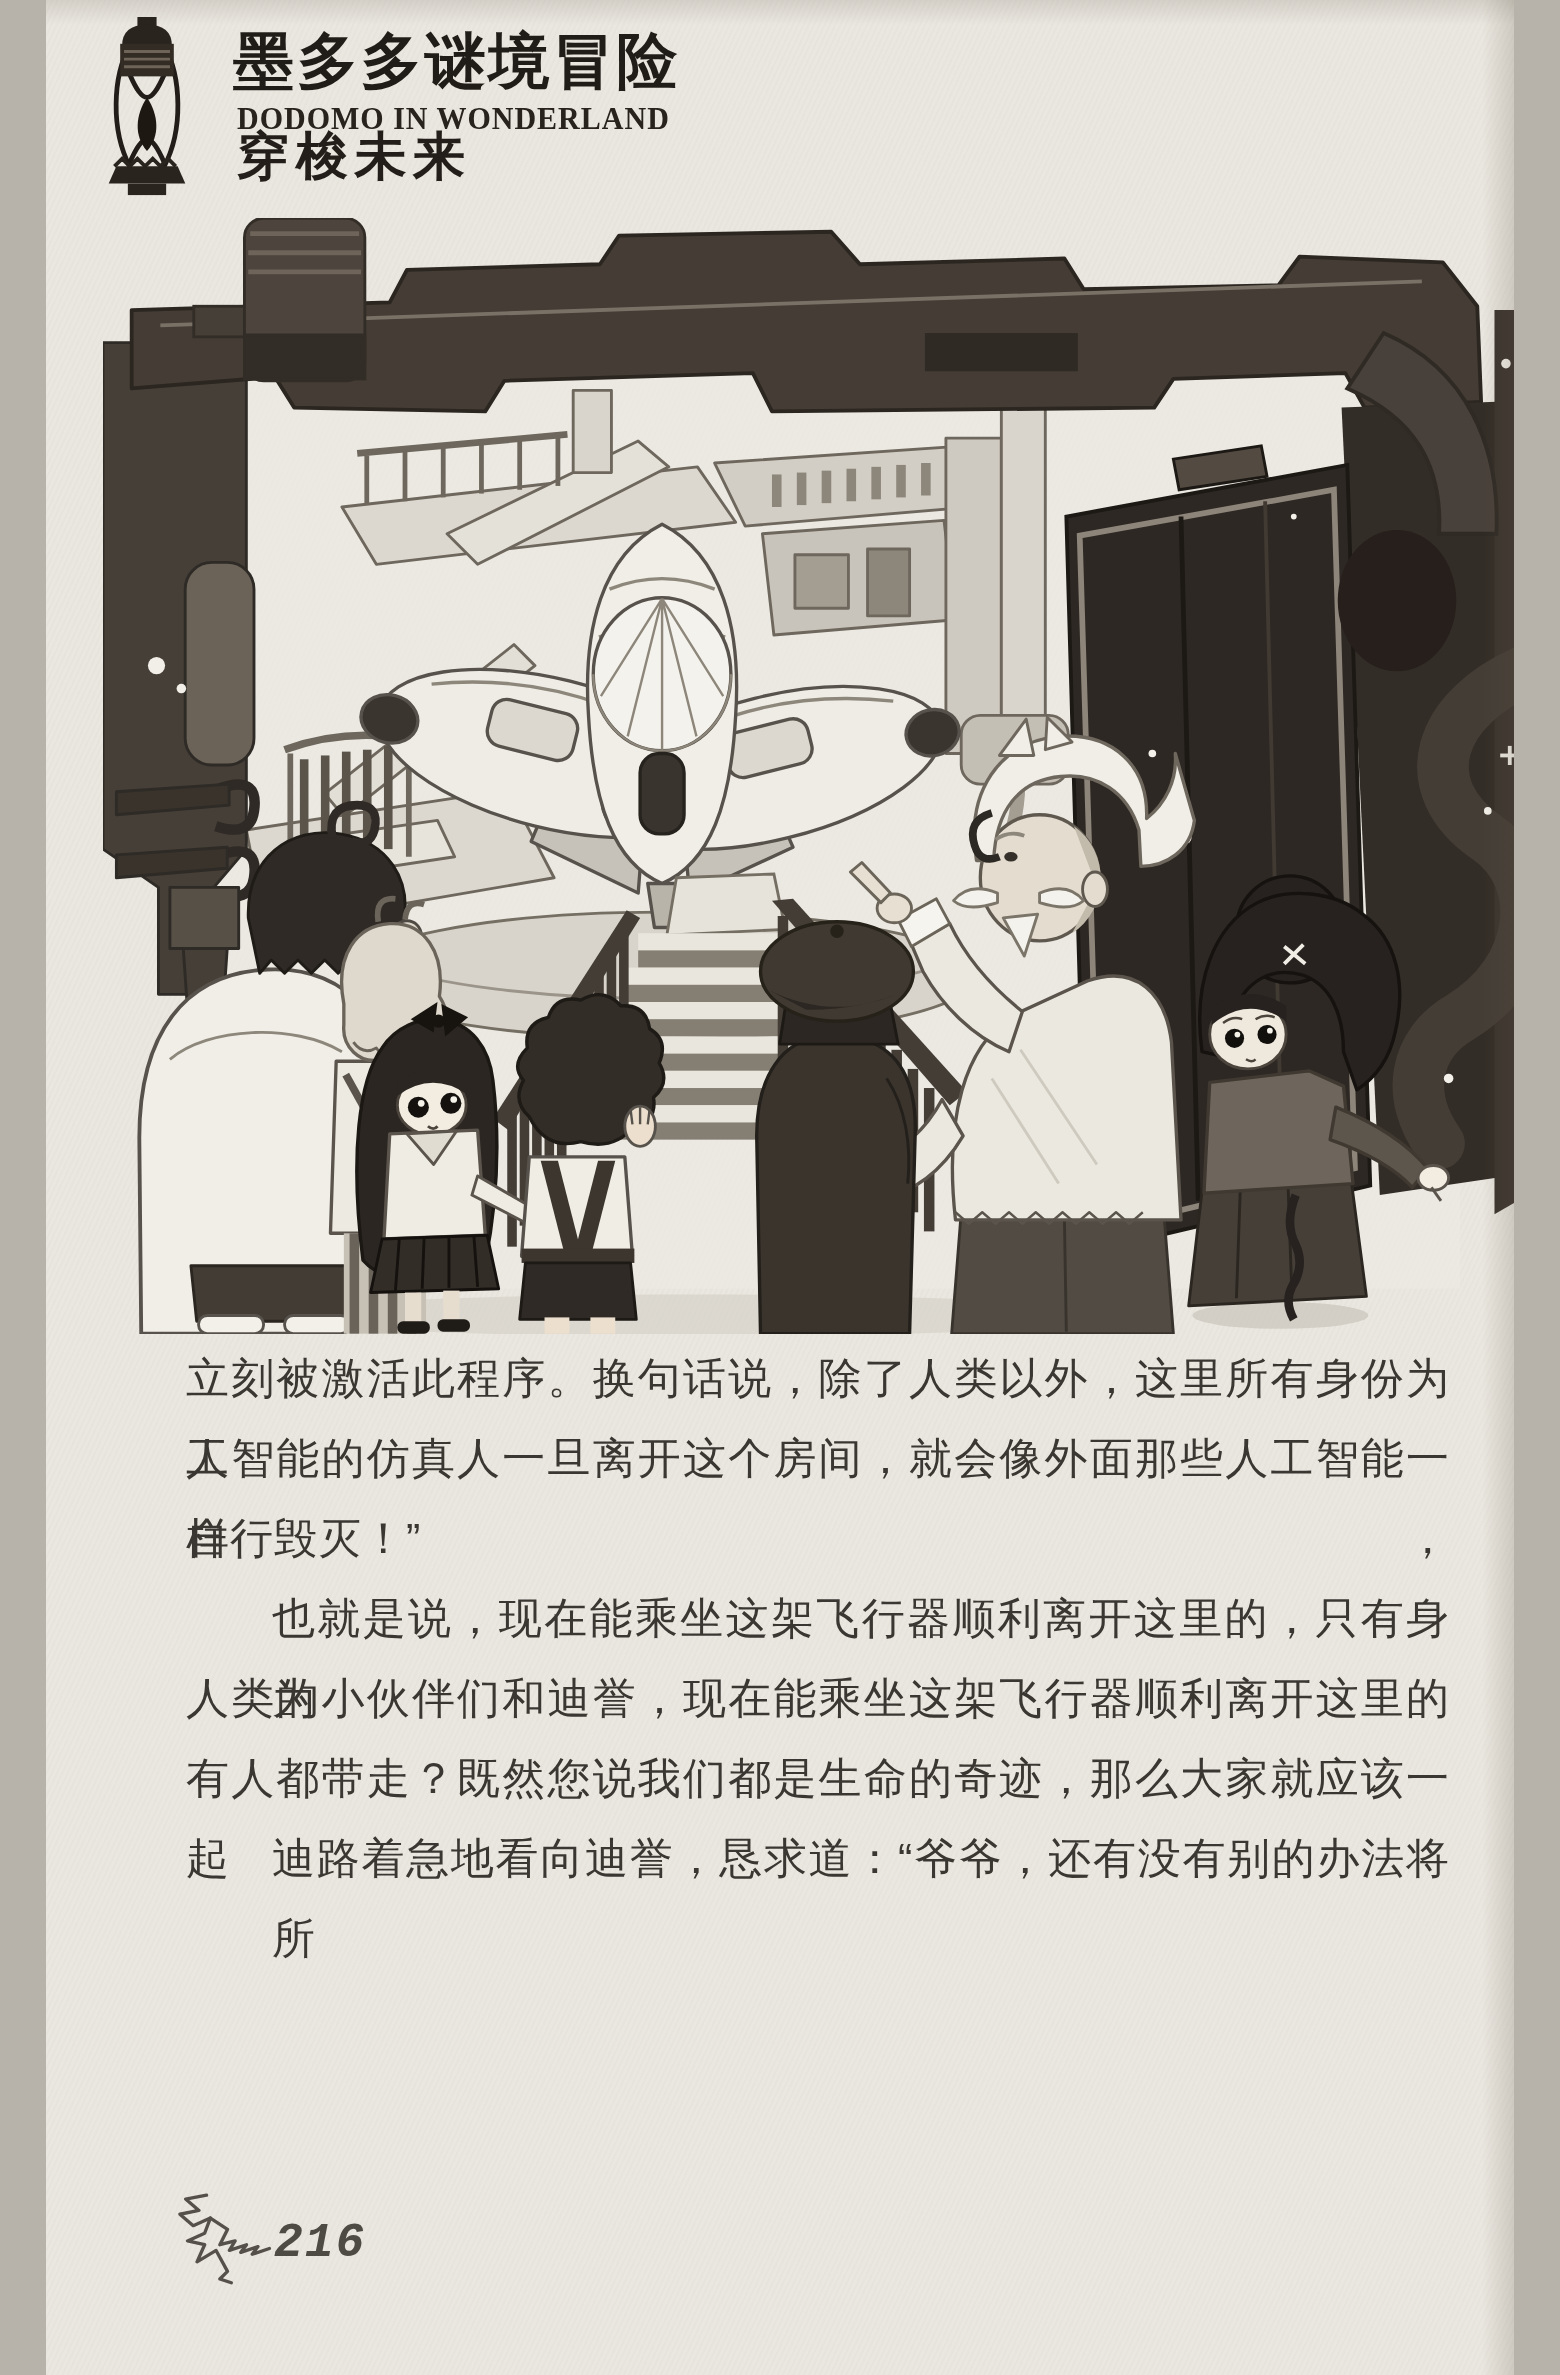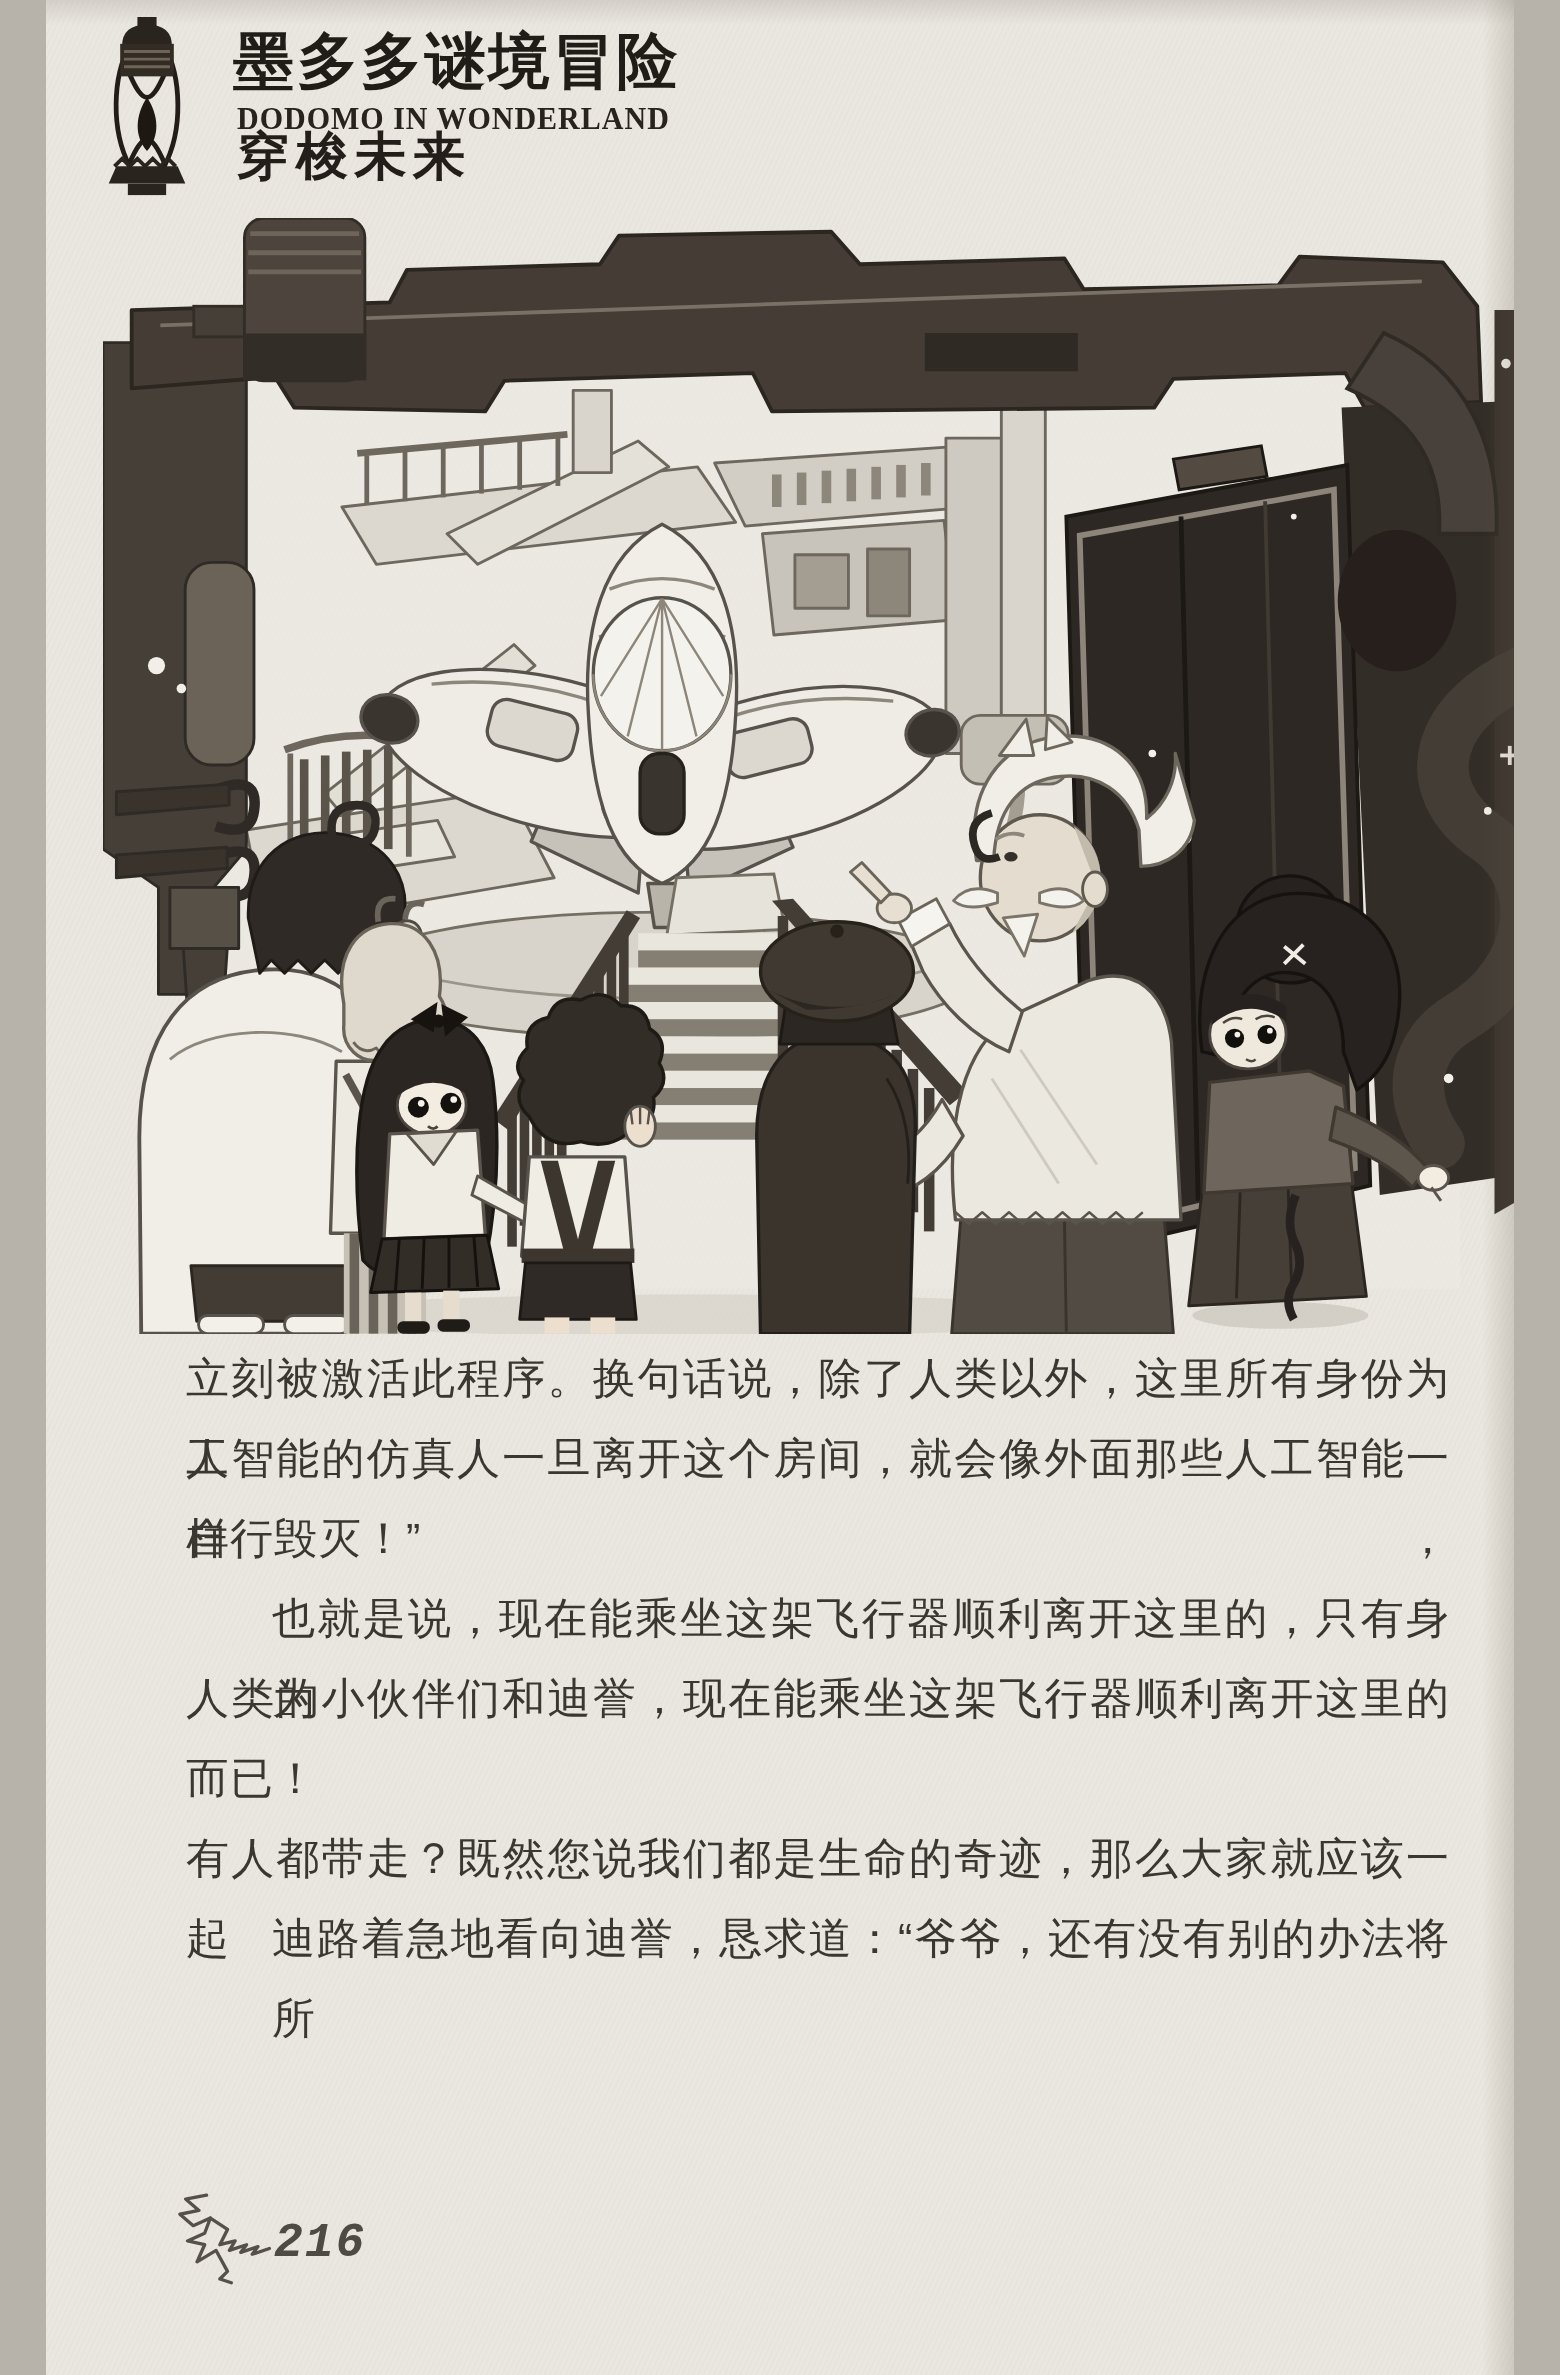--- a/index.html
+++ b/index.html
@@ -374,21 +374,20 @@
       <path d="M1248,1022 q-12,30 0,52 q10,22 -4,44 q-8,16 2,34" fill="none" stroke="#272220" stroke-width="9"></path>
     </g>
   </svg>
 
   <div class="body-text">
       <div class="bline jfull">立刻被激活此程序。换句话说，除了人类以外，这里所有身份为人</div>
       <div class="bline jfull">工智能的仿真人一旦离开这个房间，就会像外面那些人工智能一样，</div>
       <div class="bline">自行毁灭！”</div>
       <div class="bline jfull ind">也就是说，现在能乘坐这架飞行器顺利离开这里的，只有身为</div>
       <div class="bline jfull">人类的小伙伴们和迪誉，现在能乘坐这架飞行器顺利离开这里的</div>
-      <div class="bline">而已！</div>
       <div class="bline jfull">有人都带走？既然您说我们都是生命的奇迹，那么大家就应该一起</div>
       <div class="bline jfull ind">迪路着急地看向迪誉，恳求道：“爷爷，还有没有别的办法将所</div>
     </div>
 
   <svg class="ornament" viewBox="0 0 104 100">
     <polyline points="30,4 8,8 22,20 2,24 16,36 34,28 28,44 10,52 28,56 20,74 40,62 52,84 44,92 56,96" fill="none" stroke="#55514a" stroke-width="3.5" stroke-linejoin="round" stroke-linecap="round"></polyline>
     <polyline points="34,28 52,40 44,56 60,52 54,62 72,56 66,64 84,58 78,66 96,60" fill="none" stroke="#55514a" stroke-width="3.5" stroke-linejoin="round" stroke-linecap="round"></polyline>
   </svg>
   <div class="page-number">216</div>
 

